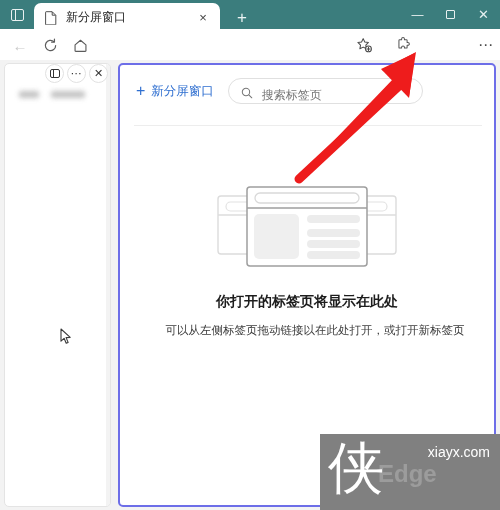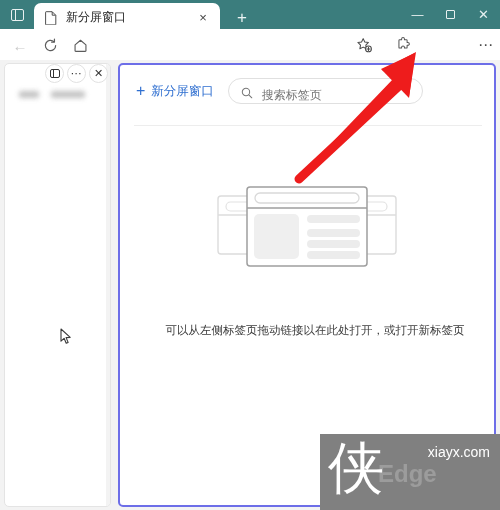--- a/index.html
+++ b/index.html
@@ -477,20 +477,21 @@
           <rect x="38" y="11" width="104" height="10" rx="5" fill="#ffffff" stroke="#d9d9d9" stroke-width="1.3"></rect>
           <line x1="30" y1="26" x2="150" y2="26" stroke="#9e9e9e" stroke-width="1.5"></line>
           <rect x="37" y="32" width="45" height="45" rx="5" fill="#efefef"></rect>
           <rect x="90" y="33" width="53" height="8" rx="4" fill="#ececec"></rect>
           <rect x="90" y="47" width="53" height="8" rx="4" fill="#ececec"></rect>
           <rect x="90" y="58" width="53" height="8" rx="4" fill="#ececec"></rect>
           <rect x="90" y="69" width="53" height="8" rx="4" fill="#ececec"></rect>
         </svg>
       </div>
 
+      <div class="emptytitle">你打开的标签页将显示在此处</div>
       <div class="emptysub">可以从左侧标签页拖动链接以在此处打开，或打开新标签页</div>
     </div>
 
     <div class="cursor">
       <svg width="12" height="17" viewBox="0 0 12 17">
         <path d="M1 1 L1 13.2 L4.1 10.3 L6.2 15.3 L8.1 14.4 L6.1 9.6 L10.2 9.4 Z" fill="#ffffff" stroke="#3a3a3a" stroke-width="1.1" stroke-linejoin="round"></path>
       </svg>
     </div>
   </div>
 

